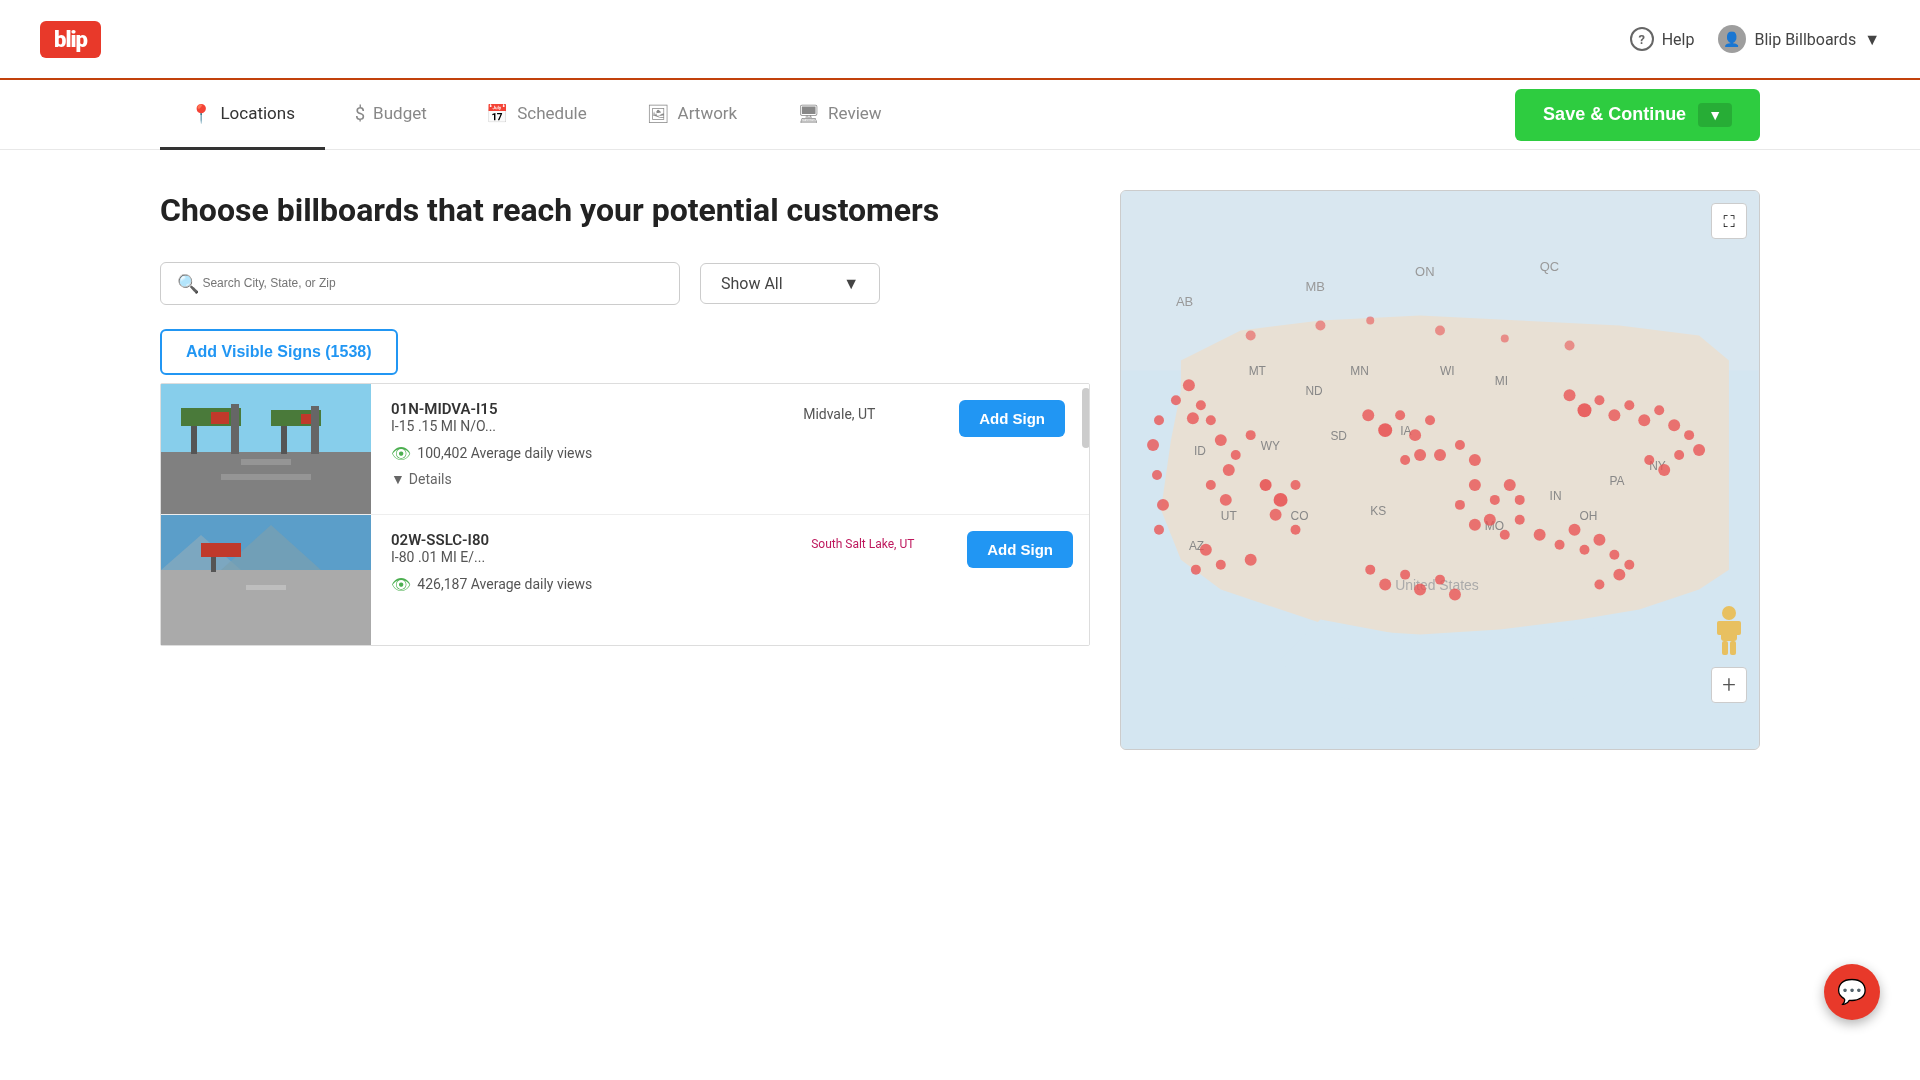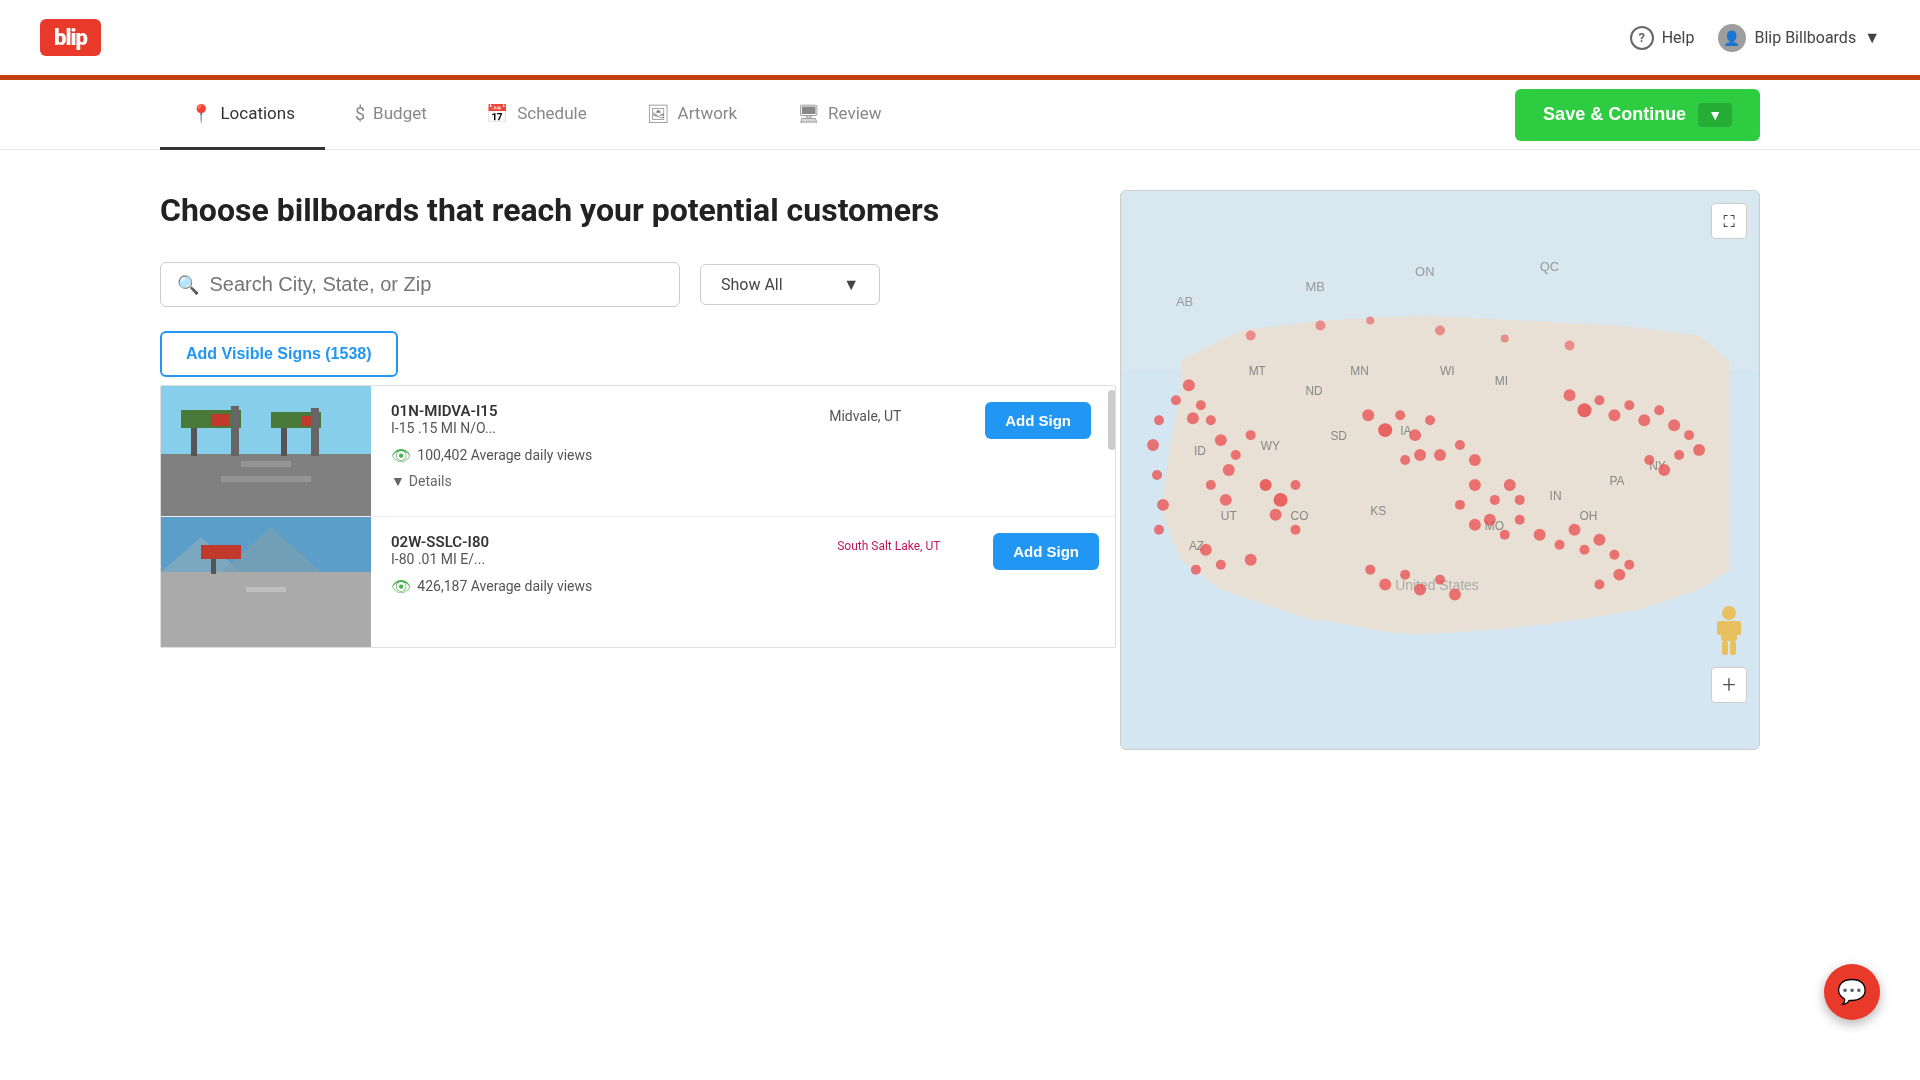--- a/index.html
+++ b/index.html
@@ -12,21 +12,21 @@
       min-height: 1080px;
       position: relative;
     }
 
     
     .header {
       display: flex;
       align-items: center;
       padding: 0 40px;
       height: 80px;
-      border-bottom: 5px solid #c2410c;
+      border-bottom: 2px solid #c2410c;
       background: #fff;
     }
 
     .logo-container {
       display: flex;
       align-items: center;
       margin-right: 40px;
     }
 
     .logo-box {
@@ -169,21 +169,21 @@
 
     
     .main-content {
       padding: 40px 160px;
       display: flex;
       gap: 0;
     }
 
     .left-panel {
       flex: 1;
-      padding-right: 4px;
+      padding-right: 30px;
     }
 
     .page-title {
       font-size: 32px;
       font-weight: 700;
       color: #222;
       margin-bottom: 30px;
       line-height: 1.3;
     }
 
@@ -201,24 +201,24 @@
       border-radius: 6px;
       padding: 10px 16px;
       flex: 1;
       max-width: 520px;
       background: #fff;
     }
 
     .search-box input {
       border: none;
       outline: none;
-      font-size: 20px;
+      font-size: 12px;
       color: #666;
       width: 100%;
-      margin-left: 10px;
+      margin-left: 3px;
     }
 
     .search-icon-svg {
       color: #999;
       font-size: 18px;
     }
 
     .filter-dropdown {
       display: flex;
       align-items: center;

